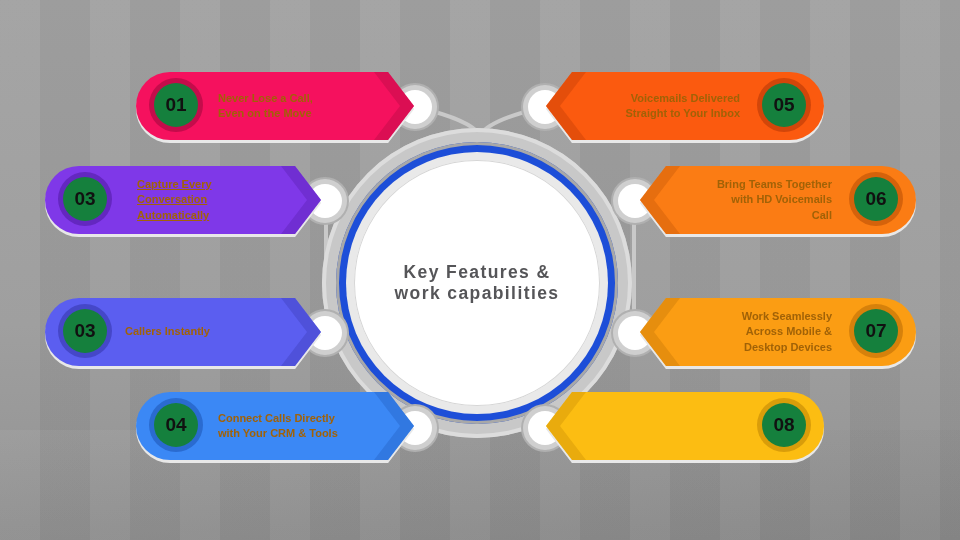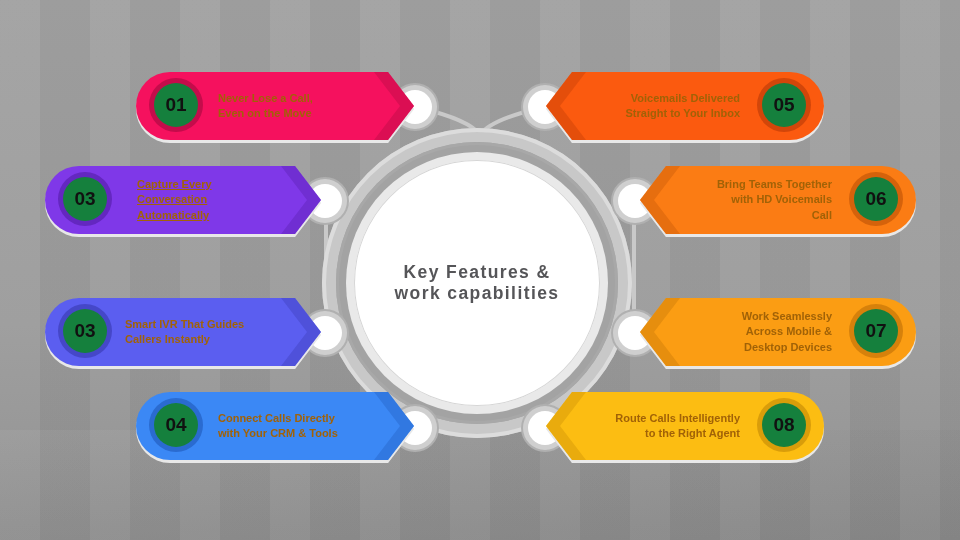--- a/index.html
+++ b/index.html
@@ -16,21 +16,21 @@
     position:absolute; left:0; right:0; bottom:0; height:110px;
     background: linear-gradient(170deg, rgba(255,255,255,0.05) 0%, rgba(0,0,0,0.05) 100%);
   }
   svg.connectors { position:absolute; left:0; top:0; }
   .hub {
     position:absolute; left:322px; top:128px; width:310px; height:310px; border-radius:50%;
     background:#c8c8c8; box-shadow: inset 0 0 0 4px #dcdcdc;
   }
   .hub-ring2 {
     position:absolute; left:14px; top:14px; right:14px; bottom:14px; border-radius:50%;
-    background:#a3a3a3; box-shadow: inset 0 0 0 3px #a8a8a8;
+    background:#1d4ed8; box-shadow: inset 0 0 0 3px #a8a8a8;
   }
   .hub-ring3 {
     position:absolute; left:10px; top:10px; right:10px; bottom:10px; border-radius:50%;
     background:#e9e9e9;
   }
   .hub-inner {
     position:absolute; left:8px; top:8px; right:8px; bottom:8px; border-radius:50%;
     background:#ffffff; box-shadow: 0 0 0 1px #d6d6d6 inset;
     display:flex; align-items:center; justify-content:center; flex-direction:column;
   }
@@ -123,21 +123,20 @@
   </div>
 </div>
 
 <div class="pill left" style="left:45px;top:298px;width:276px;">
   <svg class="shape" width="276" height="68" viewBox="0 0 276 68">
     <path d="M34 0 H250 L276 34 L250 68 H34 A34 34 0 0 1 34 0 Z" fill="#5b5ef0"></path>
     <path d="M236 0 H250 L276 34 L250 68 H236 L262 34 Z" fill="#4547c8" opacity="0.55"></path>
   </svg>
   <div class="badge" style="box-shadow:0 0 0 5px #4547c8;">03</div>
   <div class="label" style="left:80px;">
-    <div>Smart IVR That Guides</div>
     <div>Callers Instantly</div>
   </div>
 </div>
 
 <div class="pill left" style="left:136px;top:392px;width:278px;">
   <svg class="shape" width="278" height="68" viewBox="0 0 278 68">
     <path d="M34 0 H252 L278 34 L252 68 H34 A34 34 0 0 1 34 0 Z" fill="#3b88f5"></path>
     <path d="M238 0 H252 L278 34 L252 68 H238 L264 34 Z" fill="#2a6bd0" opacity="0.55"></path>
   </svg>
   <div class="badge" style="box-shadow:0 0 0 5px #2a6bd0;">04</div>
@@ -184,17 +183,13 @@
     <div>Desktop Devices</div>
   </div>
 </div>
 
 <div class="pill right" style="left:546px;top:392px;width:278px;">
   <svg class="shape" width="278" height="68" viewBox="0 0 278 68">
     <path d="M244 0 H26 L0 34 L26 68 H244 A34 34 0 0 0 244 0 Z" fill="#fcbd12"></path>
     <path d="M40 0 H26 L0 34 L26 68 H40 L14 34 Z" fill="#d99d0a" opacity="0.55"></path>
   </svg>
   <div class="badge" style="box-shadow:0 0 0 5px #d99d0a;">08</div>
-  <div class="label" style="right:84px;">
-    <div>Route Calls Intelligently</div>
-    <div>to the Right Agent</div>
-  </div>
 </div>
 
 </body></html>

